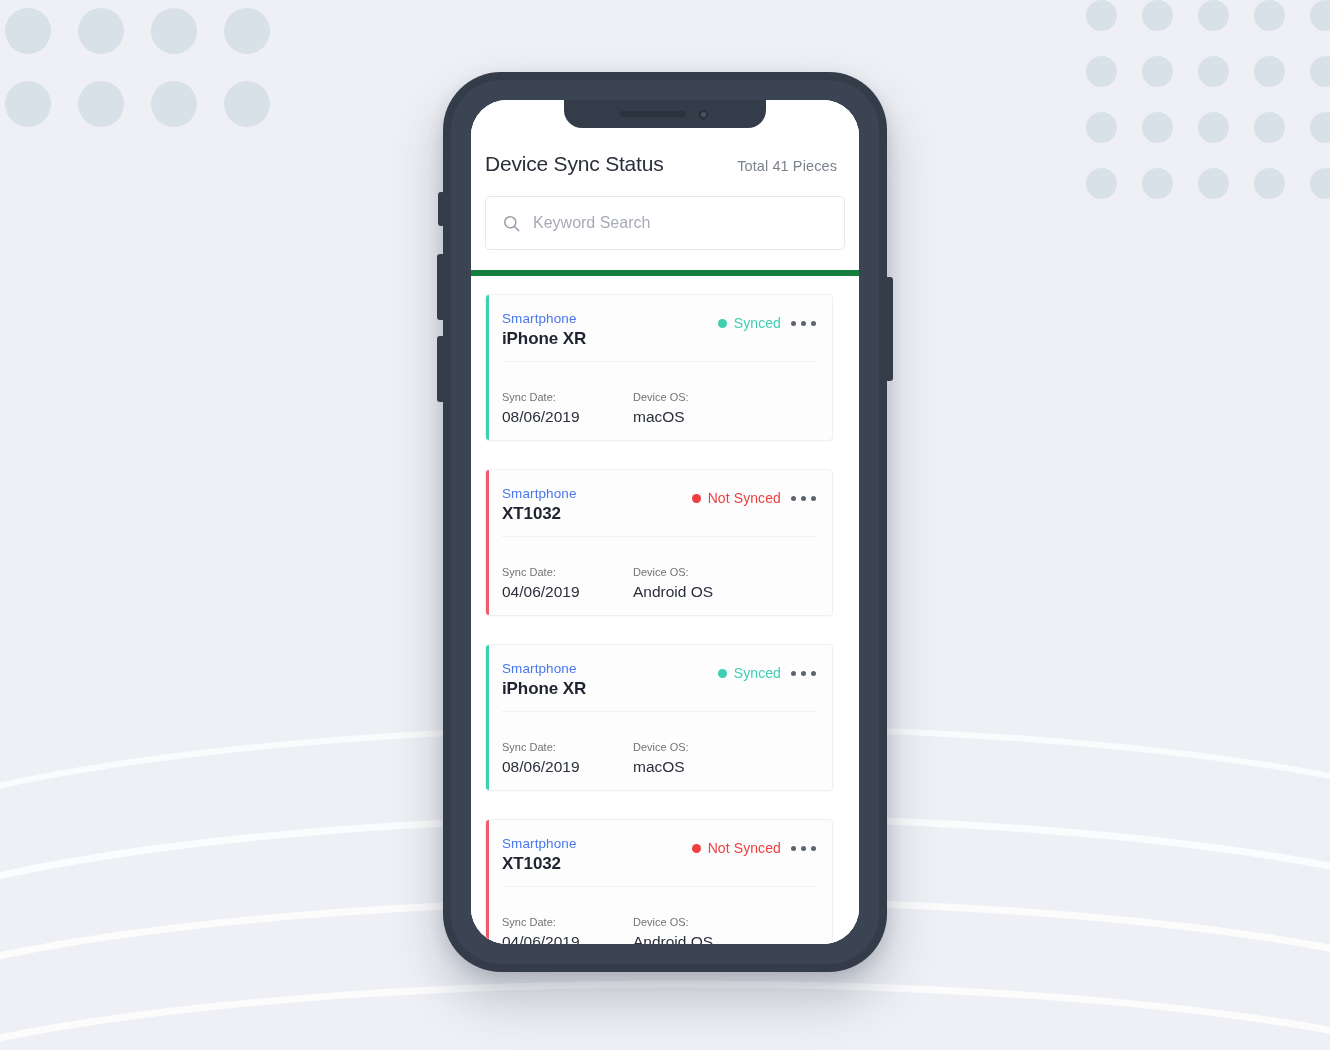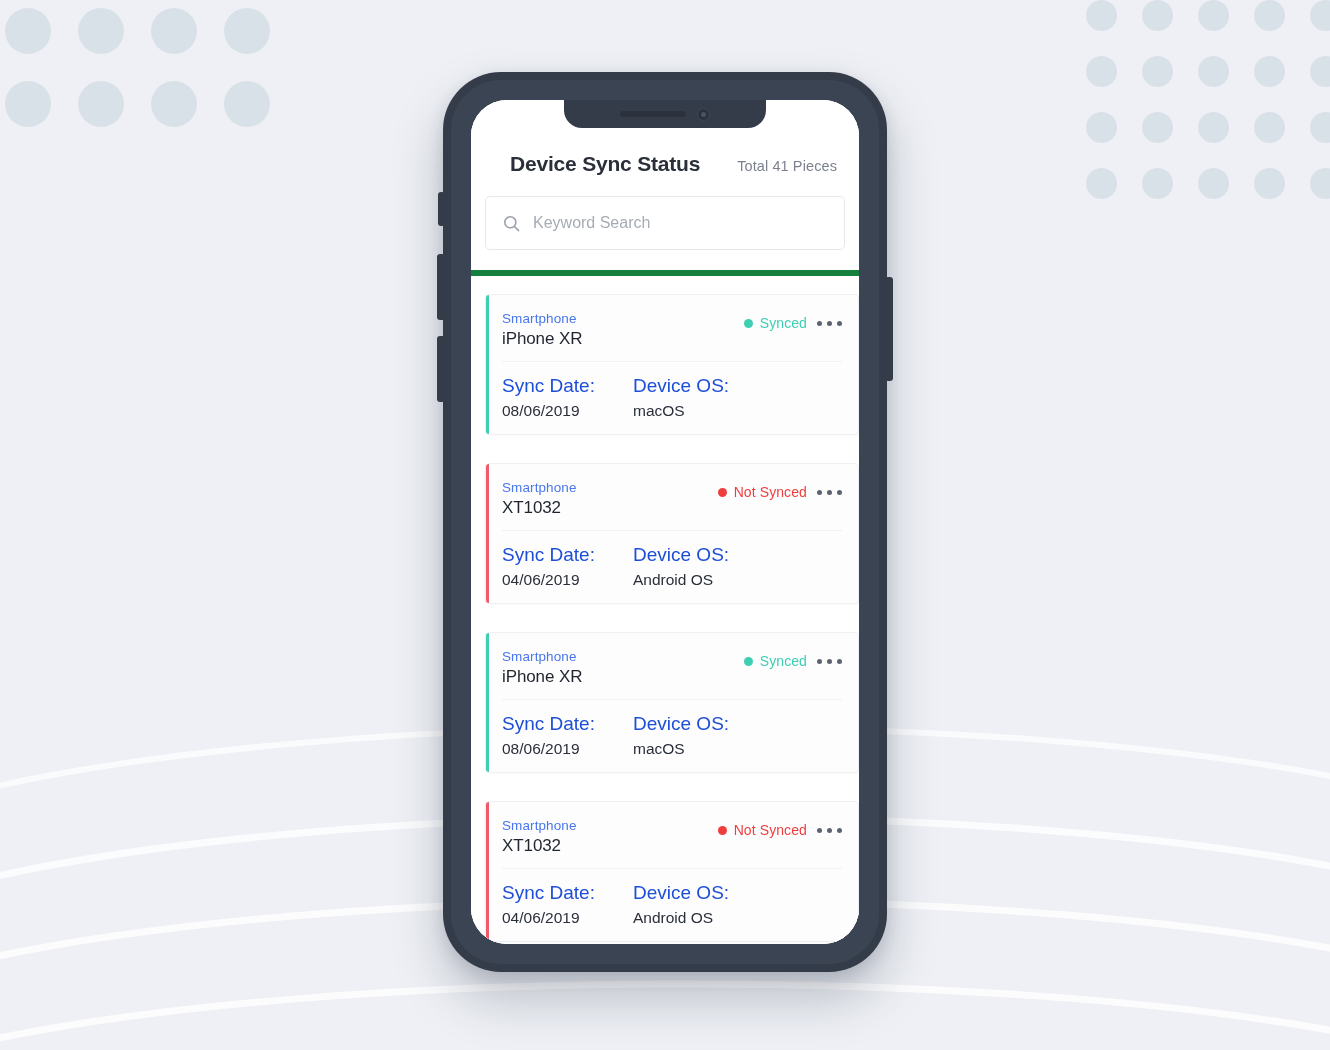--- a/index.html
+++ b/index.html
@@ -165,24 +165,23 @@
     flex: 0 0 auto;
     padding: 52px 22px 16px 14px;
     display: flex;
     align-items: baseline;
     justify-content: space-between;
     background: #fff;
   }
 
   .app-title {
     font-size: 21px;
-    font-weight: 700;
+    font-weight: 400;
     color: #2a2f3a;
     letter-spacing: -0.2px;
-    margin-left: 25px;
   }
 
   .total-count {
     font-size: 14.5px;
     color: #7b828e;
     letter-spacing: 0.1px;
   }
 
   .search-zone {
     flex: 0 0 auto;
@@ -217,21 +216,21 @@
     font-family: "Liberation Sans", sans-serif;
     font-size: 16px;
     color: #2a2f3a;
     background: transparent;
   }
   .search-input::placeholder { color: #a6abb4; }
 
   
   .card-list {
     flex: 1 1 auto;
-    padding: 18px 0 0 14px;
+    padding: 18px 26px 0 14px;
     background: #fff;
     overflow: hidden;
   }
 
   .device-card {
     position: relative;
     background: #fdfdfe;
     border: 1px solid #eef0f3;
     border-radius: 4px;
     margin-bottom: 28px;
@@ -259,21 +258,21 @@
   .device-ident { display: flex; flex-direction: column; gap: 3px; }
 
   .device-type {
     font-size: 13.5px;
     color: #4876ef;
     letter-spacing: 0.1px;
   }
 
   .device-name {
     font-size: 17px;
-    font-weight: 400;
+    font-weight: 700;
     color: #1f242e;
     letter-spacing: -0.1px;
   }
 
   .status-area {
     display: flex;
     align-items: center;
     gap: 10px;
     padding-top: 4px;
   }
@@ -313,22 +312,23 @@
   .card-meta {
     display: flex;
     padding-top: 13px;
     gap: 0;
   }
 
   .meta-col { display: flex; flex-direction: column; gap: 5px; }
   .meta-col.date { width: 131px; }
 
   .meta-label {
-    font-size: 19px;
-    color: #1d4ed8;
+    font-size: 11px;
+    color: #737373;
+    margin-top: 16px;
   }
   .meta-value {
     font-size: 15.5px;
     color: #2a2f3a;
   }
 </style>
 </head>
 <body>
 
 <div class="bg-layer">

